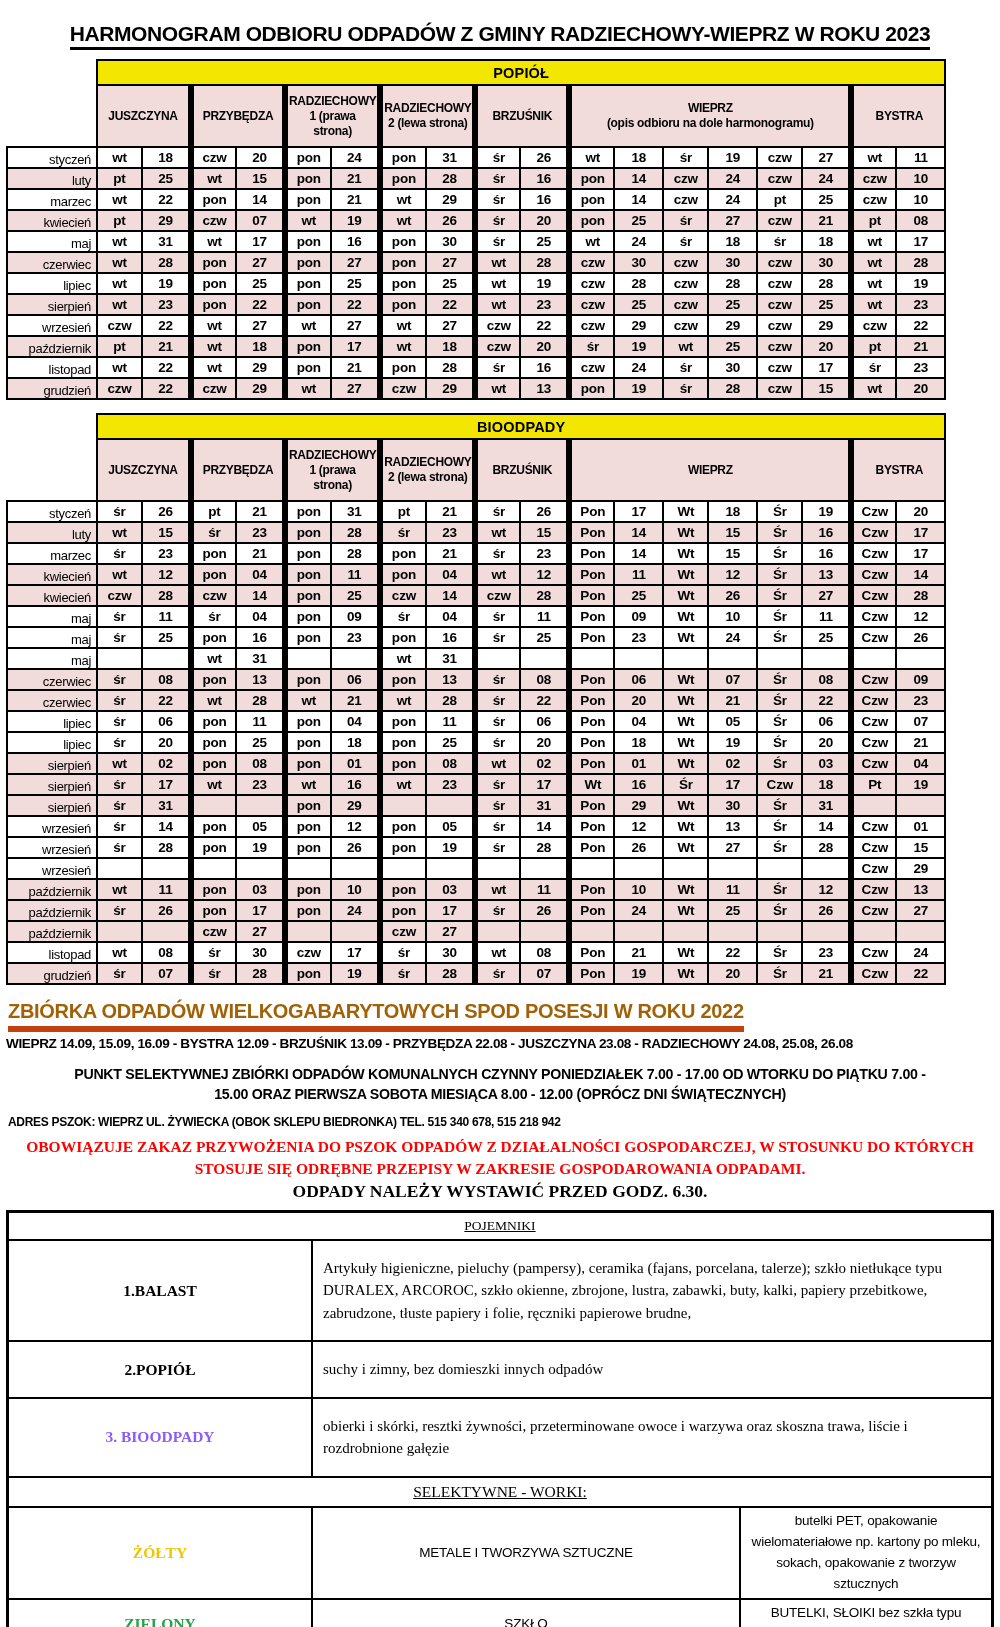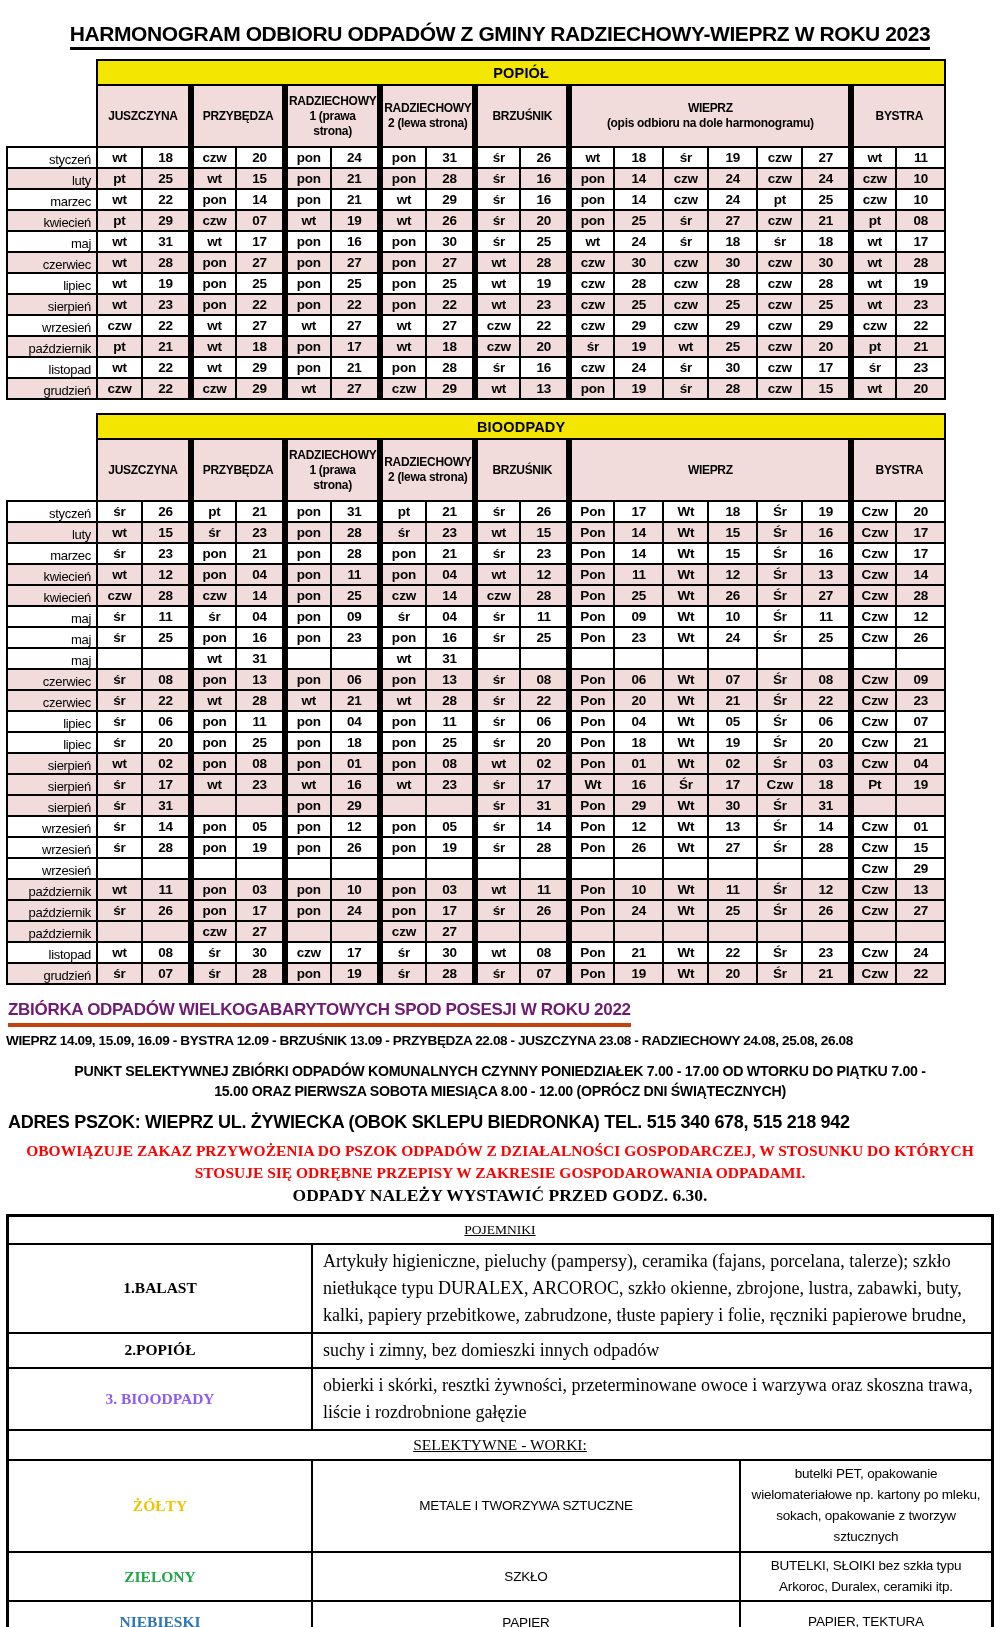--- a/index.html
+++ b/index.html
@@ -16,34 +16,34 @@
   .sched .ghost{border:none;background:#fff;}
   .sched .band{background:#f3e600;font-weight:bold;font-size:14.5px;text-align:center;height:21px;letter-spacing:0.2px;}
   .sched th{background:#f2dcdb;font-size:12px;font-weight:bold;height:60px;text-align:center;vertical-align:middle;white-space:pre-line;line-height:1.25;padding:0 1px;letter-spacing:-0.3px;}
   .sched td.c{font-weight:bold;font-size:13.5px;text-align:center;height:18px;padding:0;letter-spacing:-0.2px;background:#fff;}
   .sched.bio td.c{height:18.5px;}
   .sched td.month{font-size:13px;text-align:right;padding:4px 5px 0 0;background:#fff;letter-spacing:-0.3px;}
   .sched tr.tint td{background:#f2dcdb;}
   .sched .gs{border-left:6px solid #000;}
 
   .zbiorka{margin:15px 0 0 8px;}
-  .zbiorka span{color:#701a75;font-weight:bold;font-size:17px;border-bottom:4px solid #c2410c;padding-bottom:4px;letter-spacing:-0.3px;}
+  .zbiorka span{color:#a16207;font-weight:bold;font-size:20px;border-bottom:6px solid #c2410c;padding-bottom:4px;letter-spacing:-0.3px;}
   .bulky{margin:13px 6px 0 6px;font-weight:bold;font-size:13.6px;letter-spacing:-0.4px;}
   .pszok1{margin-top:15px;text-align:center;font-weight:bold;font-size:14.2px;letter-spacing:-0.3px;}
   .pszok2{margin-top:4px;text-align:center;font-weight:bold;font-size:14.2px;letter-spacing:-0.3px;}
-  .adres{margin:13px 0 4px 8px;font-weight:bold;font-size:18px;letter-spacing:-0.3px;}
+  .adres{margin:13px 0 4px 8px;font-weight:bold;font-size:12px;letter-spacing:-0.3px;}
   .warning{margin:7px 14px 0 14px;text-align:center;color:#ff0000;font-family:"Liberation Serif",serif;font-weight:bold;font-size:15.5px;line-height:1.45;}
   .wystawic{text-align:center;font-family:"Liberation Serif",serif;font-weight:bold;font-size:17.5px;}
 
   table.poj{border-collapse:collapse;margin:8px auto 0 auto;width:988px;font-family:"Liberation Serif",serif;border:3px solid #000;}
   .poj td{border:2px solid #000;}
   .poj .pj-head{text-align:center;font-size:13.5px;height:24px;}
   .poj .pj-head span{text-decoration:underline;}
   .poj .pj-label{text-align:center;font-weight:bold;font-size:15.5px;width:300px;}
-  .poj .pj-desc{font-size:18px;padding:3px 10px;line-height:1.5;}
+  .poj .pj-desc{font-size:15px;padding:16px 10px;line-height:1.5;}
   .poj .pj-sel{text-align:center;font-size:15.5px;height:26px;}
   .poj .pj-sel span{text-decoration:underline;}
   .poj .pj-mid{font-family:"Liberation Sans",sans-serif;font-size:13.5px;text-align:center;width:424px;letter-spacing:-0.2px;}
   .poj .pj-desc2{font-family:"Liberation Sans",sans-serif;font-size:13.5px;text-align:center;padding:3px 8px;line-height:1.55;letter-spacing:-0.2px;}
   .poj tr.h30{height:30px}.poj tr.h42{height:42px}.poj tr.h50{height:50px}
 
   .footer{display:flex;margin:16px 0 0 68px;align-items:flex-start;}
   .logo{width:120px;text-align:left;}
   .finfo{margin-left:24px;padding-top:8px;color:#2b3a8f;}
   .frule{width:610px;border-top:3px solid #2b3a8f;margin-bottom:9px;}

